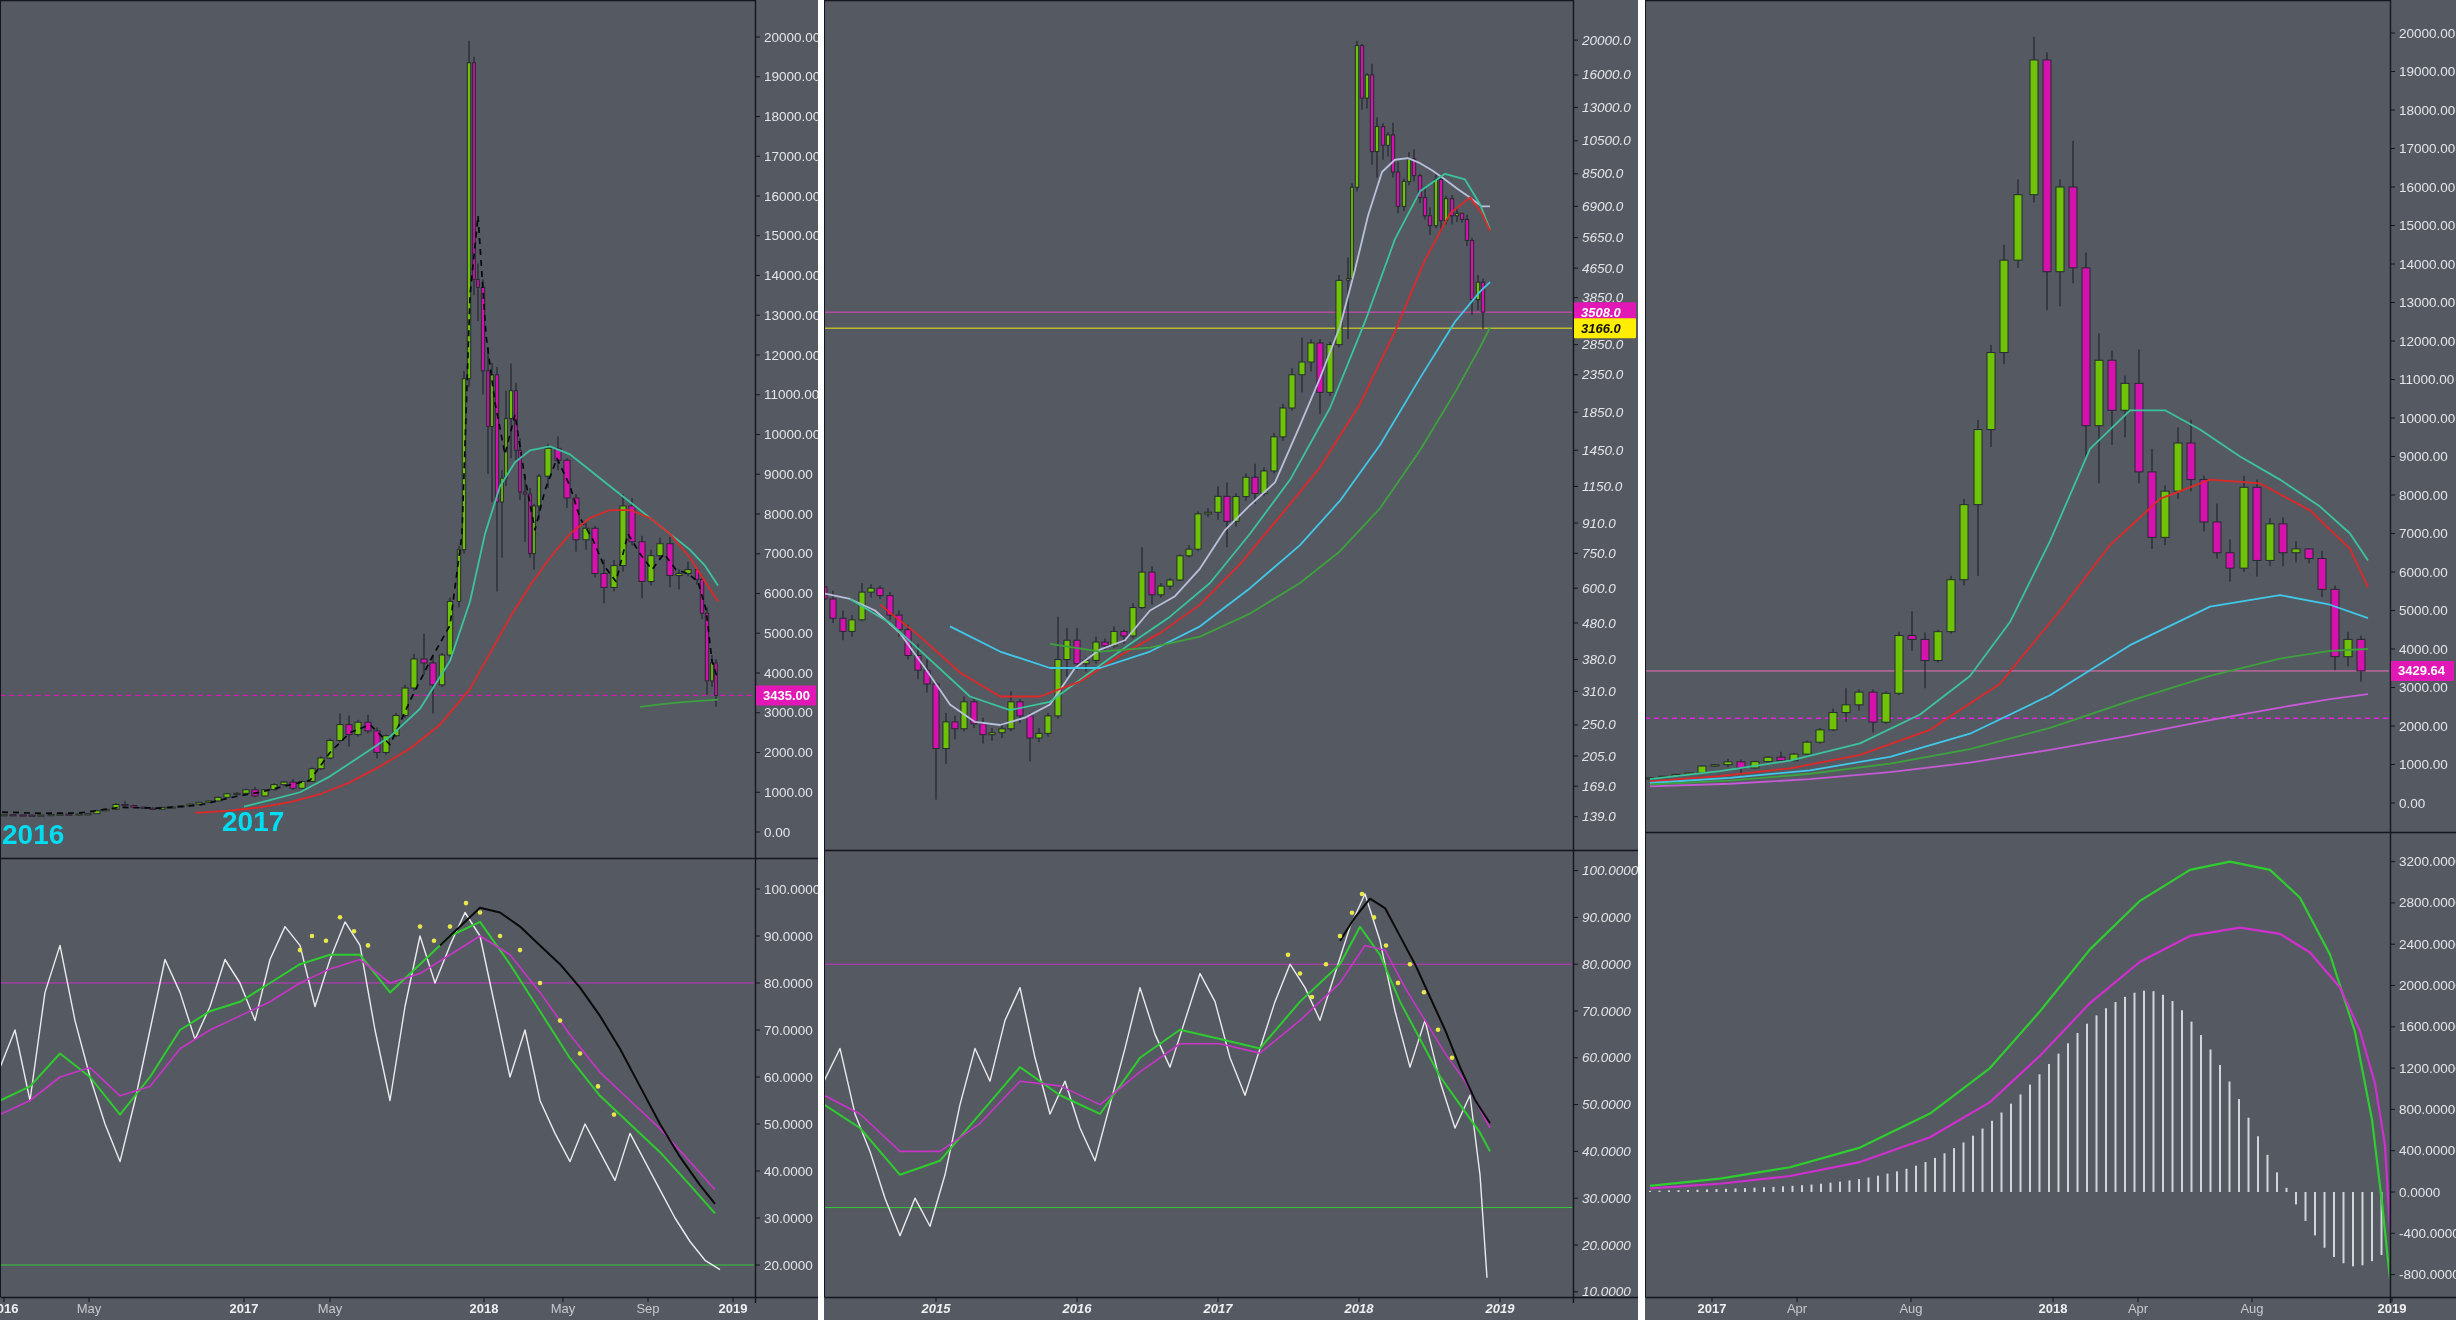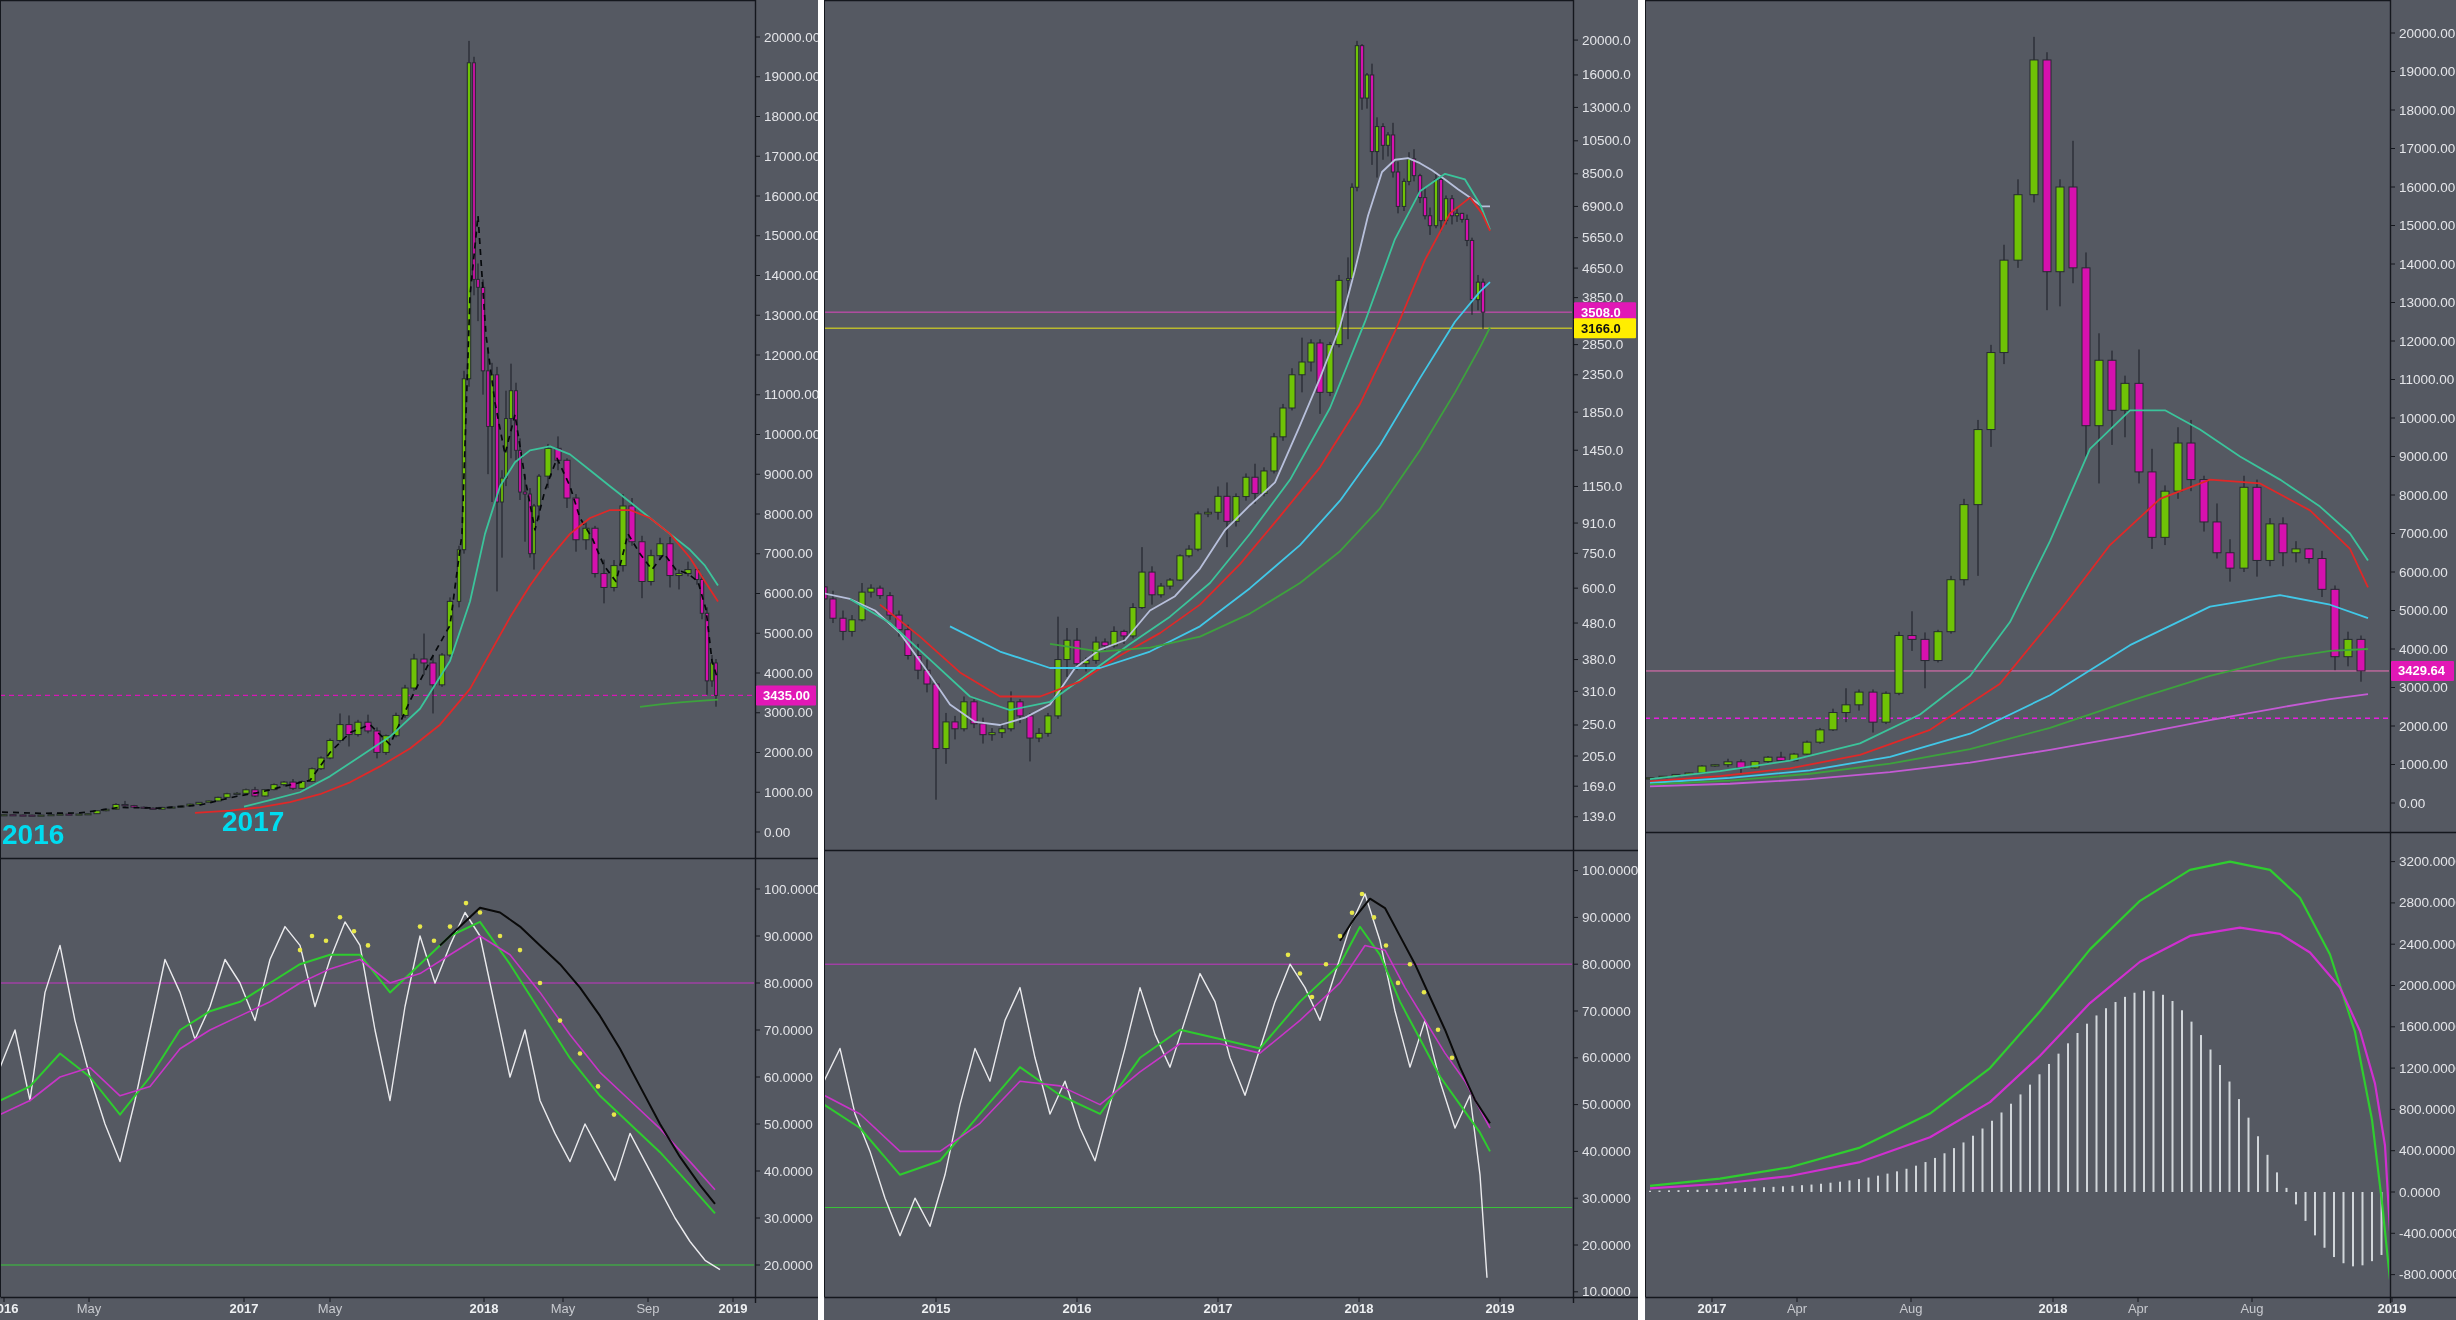--- a/index.html
+++ b/index.html
@@ -322,21 +322,21 @@
       <line x1="733" x2="733" y1="1297" y2="1302" stroke="#14171d" stroke-width="1"></line>
       <text x="733" y="1313" text-anchor="middle" class="date-label bold">2019</text>
       <rect x="756" y="685.45875" width="60" height="20" rx="1" fill="#e118b6"></rect>
       <text x="763" y="699.95875" class="badge-label" fill="#ffffff">3435.00</text>
       <rect x="1" y="1" width="753" height="856" fill="transparent"></rect>
       <rect x="1" y="859" width="753" height="437" fill="transparent"></rect>
       <rect x="756" y="0" width="62" height="1297" fill="transparent"></rect>
       <rect x="0" y="1297" width="818" height="23" fill="transparent"></rect>
     </svg>
   </div>
-<div class="panel" aria-label="btcusd-weekly-log-2014-2019" style="left: 824px; width: 814px;">
+<div class="panel" aria-label="btcusd-weekly-log-2014-2019" style="left: 824px; width: 814px; font-style: italic;">
     <svg width="814" height="1320">
       <rect x="0" y="0" width="814" height="1320" fill="#555962"></rect>
       <defs>
         <clipPath id="pp1">
           <rect x="1" y="1" width="747" height="848"></rect>
         </clipPath>
         <clipPath id="ip1">
           <rect x="1" y="851" width="747" height="445"></rect>
         </clipPath>
       </defs>

